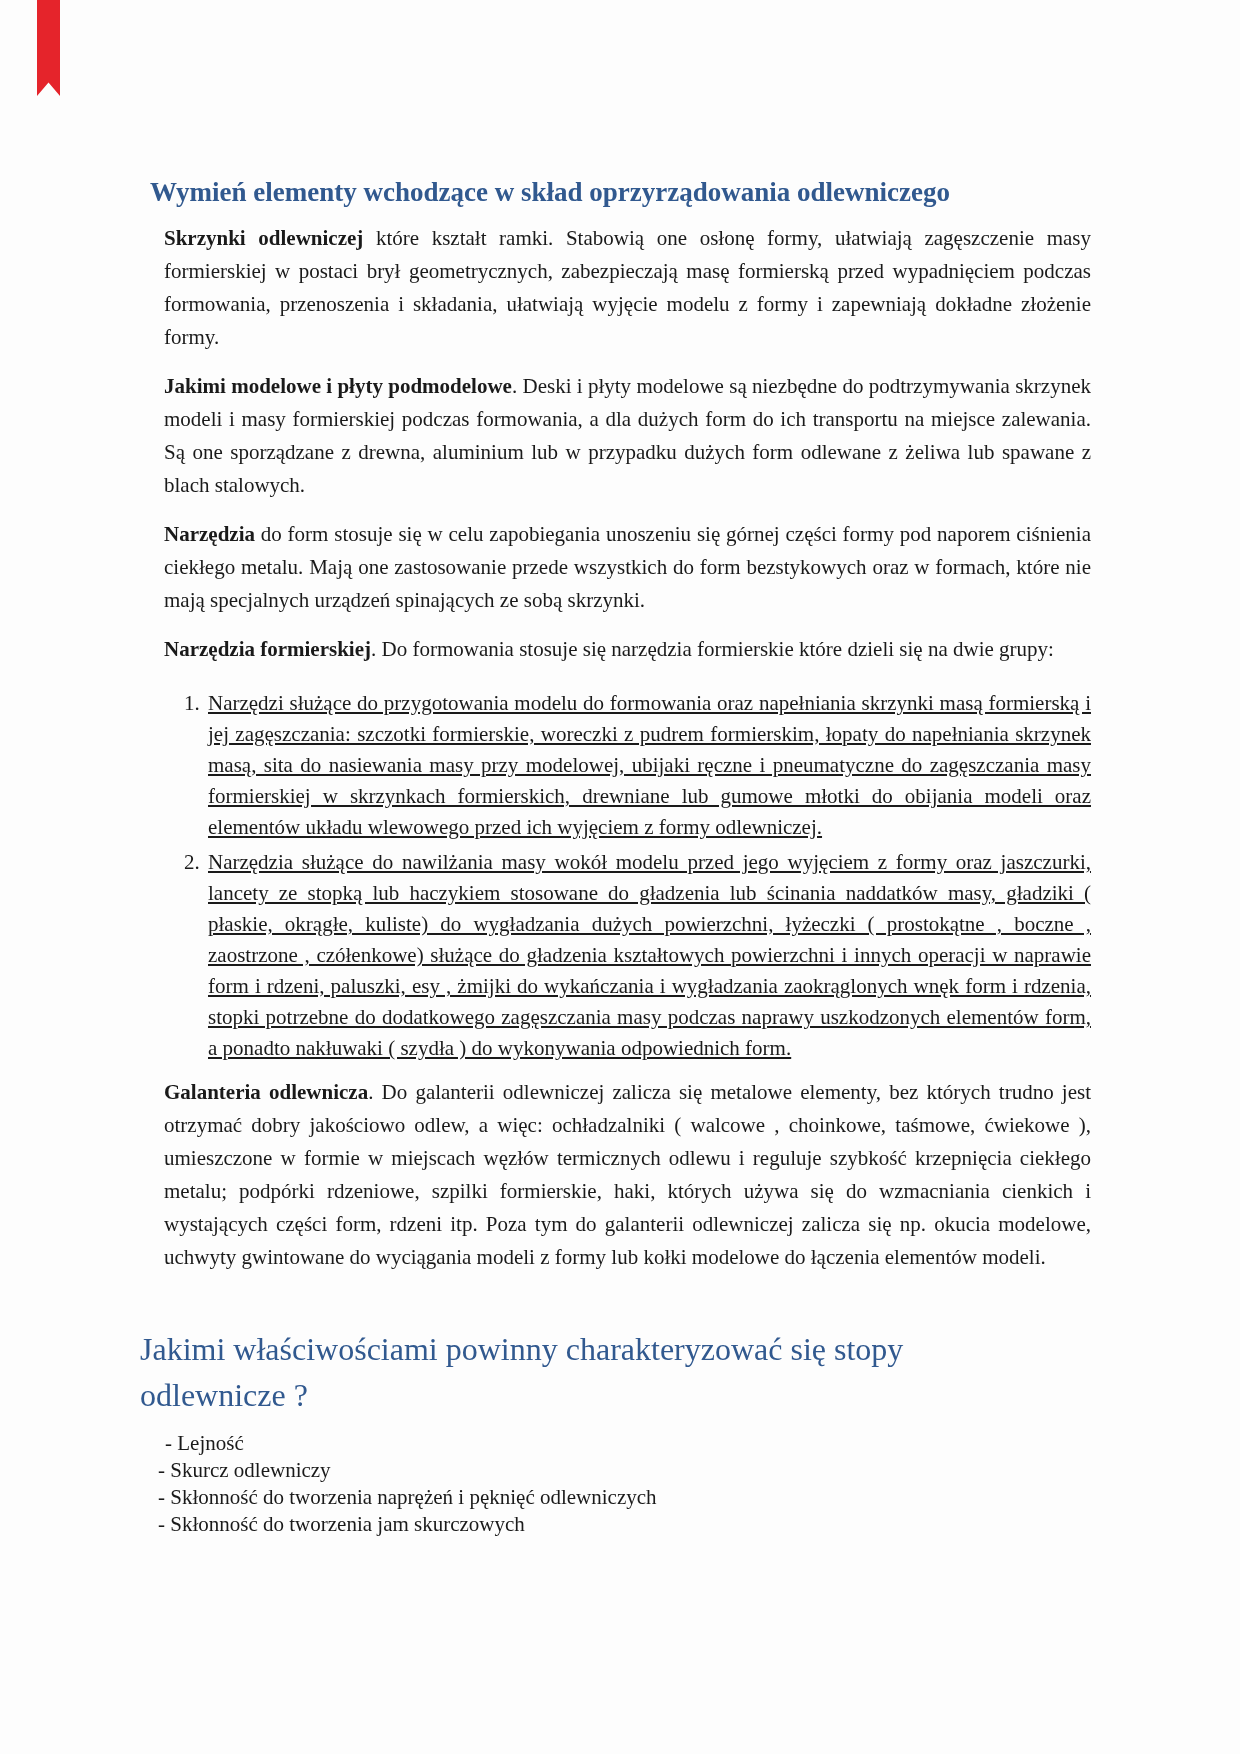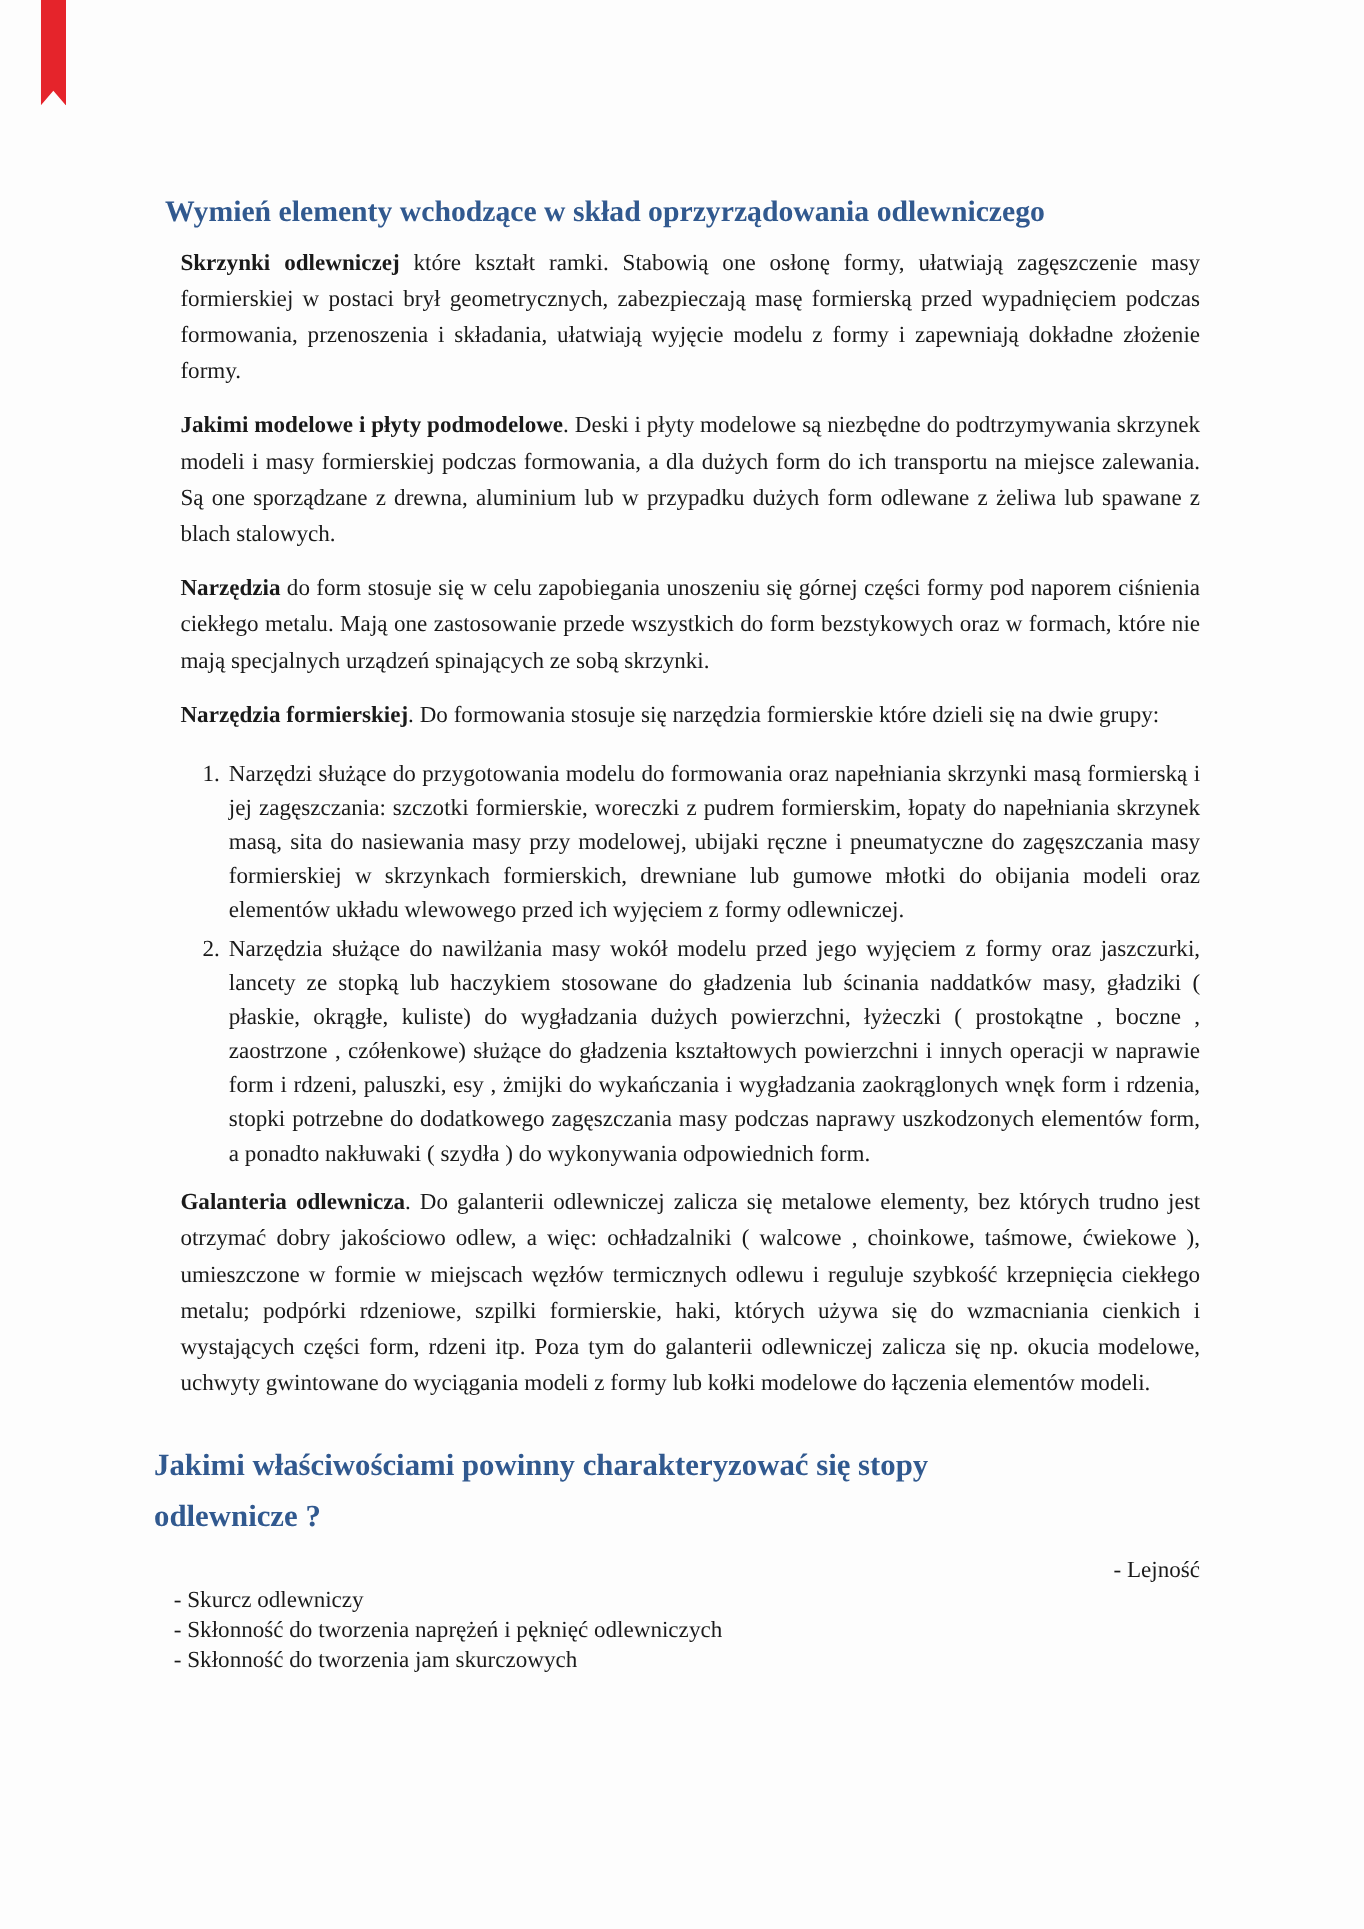--- a/index.html
+++ b/index.html
@@ -33,42 +33,43 @@
   .doc-heading {
     font-family: "Liberation Serif", serif;
     font-weight: 700;
     color: #31598f;
     font-size: 27px;
     line-height: 34px;
     margin: 0 0 13px 0;
   }
   .doc-heading-2 {
     font-family: "Liberation Serif", serif;
-    font-weight: 700;
+    font-weight: 400;
     color: #31598f;
-    font-size: 28px;
+    font-size: 32px;
     line-height: 46px;
     width: 820px;
-    margin: 36px 0 12px -10px;
+    margin: 52px 0 12px -10px;
   }
   .para {
     font-size: 21px;
     line-height: 33px;
     text-align: justify;
     margin: 0 0 16px 14px;
   }
   .para.tight {
     margin-bottom: 22px;
   }
   .para b {
     font-weight: 700;
   }
   ol.tools {
     margin: 12px 0 12px 14px;
     padding: 0 0 0 41px;
+    text-decoration: underline;
   }
   ol.tools li {
     font-size: 21px;
     line-height: 31px;
     text-align: justify;
     padding-left: 3px;
     margin-bottom: 4px;
   }
   ul.props {
     list-style: none;
@@ -77,21 +78,20 @@
   }
   ul.props li {
     font-size: 21px;
     line-height: 27px;
   }
   ul.props li::before {
     content: "- ";
   }
   ul.props li:first-child {
     margin-left: 7px;
-    text-align: right;
   }
 </style>
 </head>
 <body>
 
 <div class="bookmark-ribbon"></div>
 
 <div class="content">
 
   <h1 class="doc-heading">Wymień elementy wchodzące w skład oprzyrządowania odlewniczego</h1>

